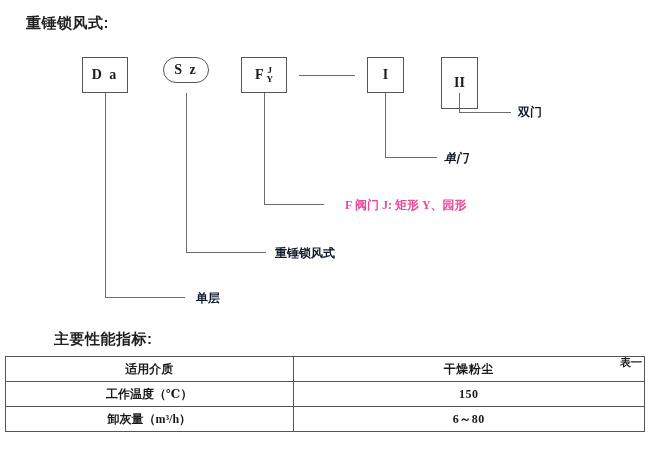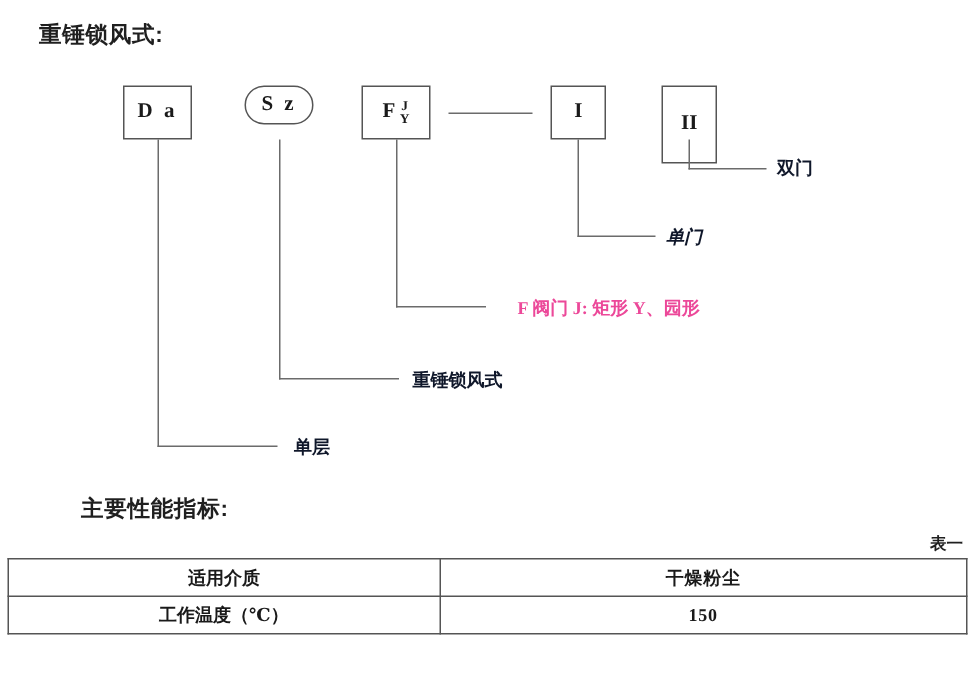--- a/index.html
+++ b/index.html
@@ -100,21 +100,21 @@
     top: 355px;
     font-family: Liberation Mono, monospace;
     font-size: 11px;
     font-weight: bold;
     color: #1f1f1f;
     margin-left: 48px;
   }
   #perf-table {
     position: absolute;
     left: 5px;
-    top: 372px;
+    top: 356px;
     width: 640px;
     border-collapse: collapse;
     table-layout: fixed;
   }
   #perf-table td {
     border: 1px solid #555;
     height: 24px;
     text-align: center;
     vertical-align: middle;
     font-family: "Liberation Serif", "DejaVu Serif", serif;
@@ -201,14 +201,18 @@
     </colgroup>
   <tbody>
     <tr>
       <td>适用介质</td>
       <td class="val">干燥粉尘</td>
     </tr>
     <tr>
       <td>工作温度（℃）</td>
       <td class="val">150</td>
     </tr>
+    <tr>
+      <td>卸灰量（m³/h）</td>
+      <td class="val">6～80</td>
+    </tr>
   </tbody>
 </table>
 
 </body></html>

